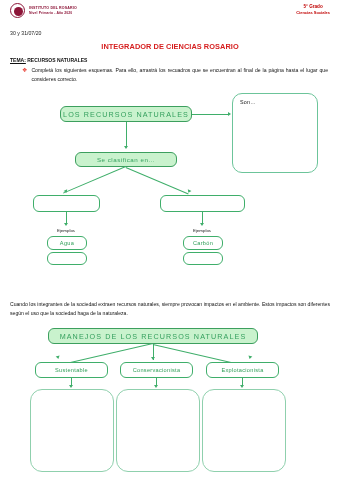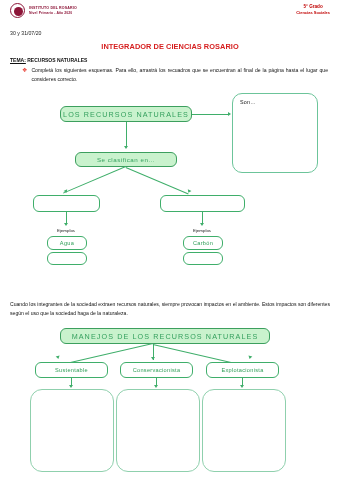--- a/index.html
+++ b/index.html
@@ -162,21 +162,21 @@
 
   <div class="node" style="left:183px; top:236px; width:40px; height:14px;">
     <span class="lbl" style="font-size:5.6px;">Carbón</span>
   </div>
   <div class="node" style="left:183px; top:252px; width:40px; height:13px;">
     <span class="lbl"></span>
   </div>
 
   <div class="para">Cuando los integrantes de la sociedad extraen recursos naturales, siempre provocan impactos en el ambiente. Estos impactos son diferentes según el uso que la sociedad haga de la naturaleza.</div>
 
-  <div class="node filled" style="left:48px; top:328px; width:210px; height:16px;margin-left:12px;">
+  <div class="node filled" style="left:48px; top:328px; width:210px; height:16px;">
     <span class="big-lbl">MANEJOS DE LOS RECURSOS NATURALES</span>
   </div>
 
   <div class="diag" style="left:153px; top:344px; width:98px; transform:rotate(167deg);"></div>
   <div class="vline" style="left:153px; top:344px; height:16px;"></div>
   <div class="diag" style="left:153px; top:344px; width:98px; transform:rotate(13deg);"></div>
   <div class="arrow-d" style="left:56px; top:356px; transform:rotate(-15deg);"></div>
   <div class="arrow-d" style="left:150.8px; top:357px;"></div>
   <div class="arrow-d" style="left:248px; top:356px; transform:rotate(15deg);"></div>
 

